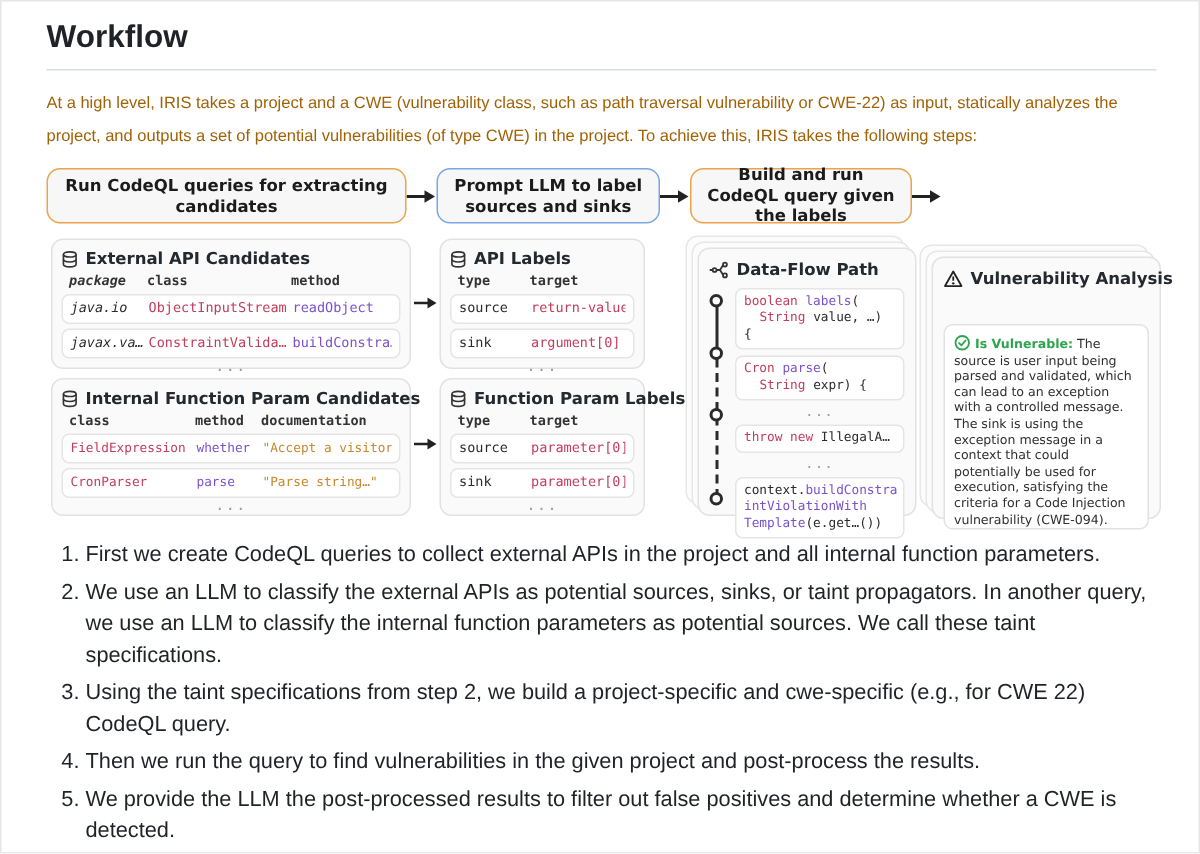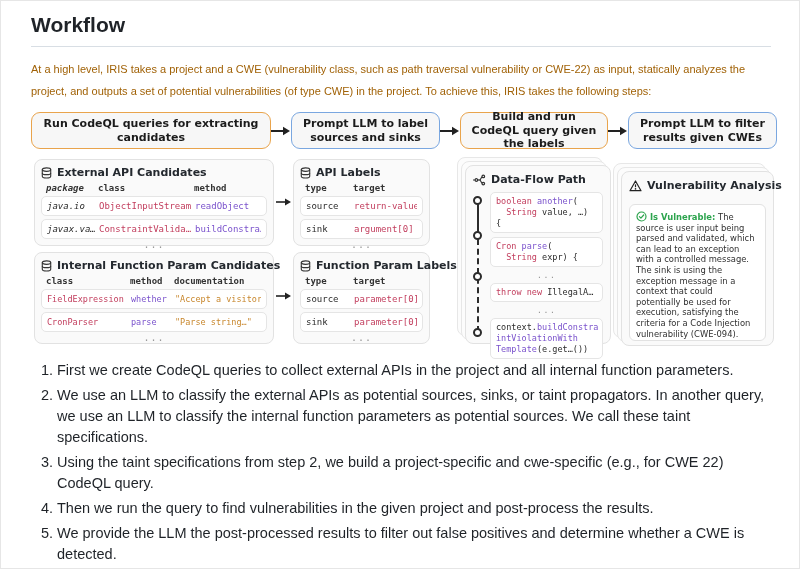--- a/index.html
+++ b/index.html
@@ -71,21 +71,21 @@
   .n1 { top:4px; } .n2 { top:39px; } .n3 { top:80px; } .n4 { top:136px; }
   .snippet {
     background:#fff; border:1px solid #e5e5e5; border-radius:5px; padding:3px 5px;
     font-family:"DejaVu Sans Mono", monospace; font-size:8.5px; line-height:11px;
     white-space:pre-wrap; margin-bottom:4px; overflow:hidden; color:#2b2b2b;
   }
   .sep { text-align:center; color:#9a9a9a; font-size:9px; line-height:8px; letter-spacing:1px; font-family:"DejaVu Sans Mono", monospace; }
 
   
   .vuln-box {
-    margin-top:12px; background:#fff; border:1px solid #e2e2e2; border-radius:6px;
+    margin-top:24px; background:#fff; border:1px solid #e2e2e2; border-radius:6px;
     padding:6px 6px; font-size:8.4px; line-height:10.6px; color:#2f2f2f; overflow:hidden; height:137px;
   }
   .vuln-check { display:inline-block; vertical-align:-2px; margin-right:3px; }
   .verdict { color:var(--status-green); font-weight:700; }
 
   .tok-plain  { color:#2b2b2b; }
   .tok-red    { color:var(--code-red); }
   .tok-purple { color:var(--code-purple);text-align:right; }
   .tok-string { color:var(--code-string); }
 
@@ -121,21 +121,20 @@
             <polygon points="12,1.8 19,6 12,10.2" fill="#222"></polygon>
           </svg>
       </span>
       <div class="flow-box b3" style="border-color: rgb(233, 164, 76);">Build and run CodeQL query given the labels</div>
       <span class="flow-arrow">
         <svg width="20" height="12" viewBox="0 0 20 12">
             <line x1="0" y1="6" x2="13" y2="6" stroke="#222" stroke-width="2"></line>
             <polygon points="12,1.8 19,6 12,10.2" fill="#222"></polygon>
           </svg>
       </span>
-      <div class="flow-box b4" style="border-color: rgb(122, 167, 224);">Prompt LLM to filter results given CWEs</div>
     </div>
 
     <div class="card card-a">
       <div class="card-title">
         <span>
           <svg width="11" height="12" viewBox="0 0 12 13" fill="none" stroke="#333" stroke-width="1.2">
               <ellipse cx="6" cy="2.8" rx="4.6" ry="1.9"></ellipse>
               <path d="M1.4 2.8v7.2c0 1.05 2.1 1.9 4.6 1.9s4.6-.85 4.6-1.9V2.8"></path>
               <path d="M1.4 6.4c0 1.05 2.1 1.9 4.6 1.9s4.6-.85 4.6-1.9"></path>
             </svg>
@@ -271,21 +270,21 @@
         </span>
         <span>Data-Flow Path</span>
       </div>
       <div class="df-body">
         <span class="rail-solid"></span>
         <span class="rail-dashed"></span>
         <span class="node n1"></span>
         <span class="node n2"></span>
         <span class="node n3"></span>
         <span class="node n4"></span>
-        <div class="snippet"><span class="tok-red">boolean </span><span class="tok-purple">another</span><span class="tok-plain">(
+        <div class="snippet"><span class="tok-red">boolean </span><span class="tok-purple">labels</span><span class="tok-plain">(
   </span><span class="tok-red">String</span><span class="tok-plain"> value, …) {</span></div>
         <div class="snippet"><span class="tok-red">Cron </span><span class="tok-purple">parse</span><span class="tok-plain">(
   </span><span class="tok-red">String</span><span class="tok-plain"> expr) {</span></div>
         <div class="sep">...</div>
         <div class="snippet" style="margin-top:4px;"><span class="tok-red">throw new </span><span class="tok-plain">IllegalA…</span></div>
         <div class="sep">...</div>
         <div class="snippet" style="margin-top:4px;"><span class="tok-plain">context</span><span class="tok-plain">.</span><span class="tok-purple">buildConstra
 intViolationWith
 Template</span><span class="tok-plain">(e.get…())</span></div>
       </div>

